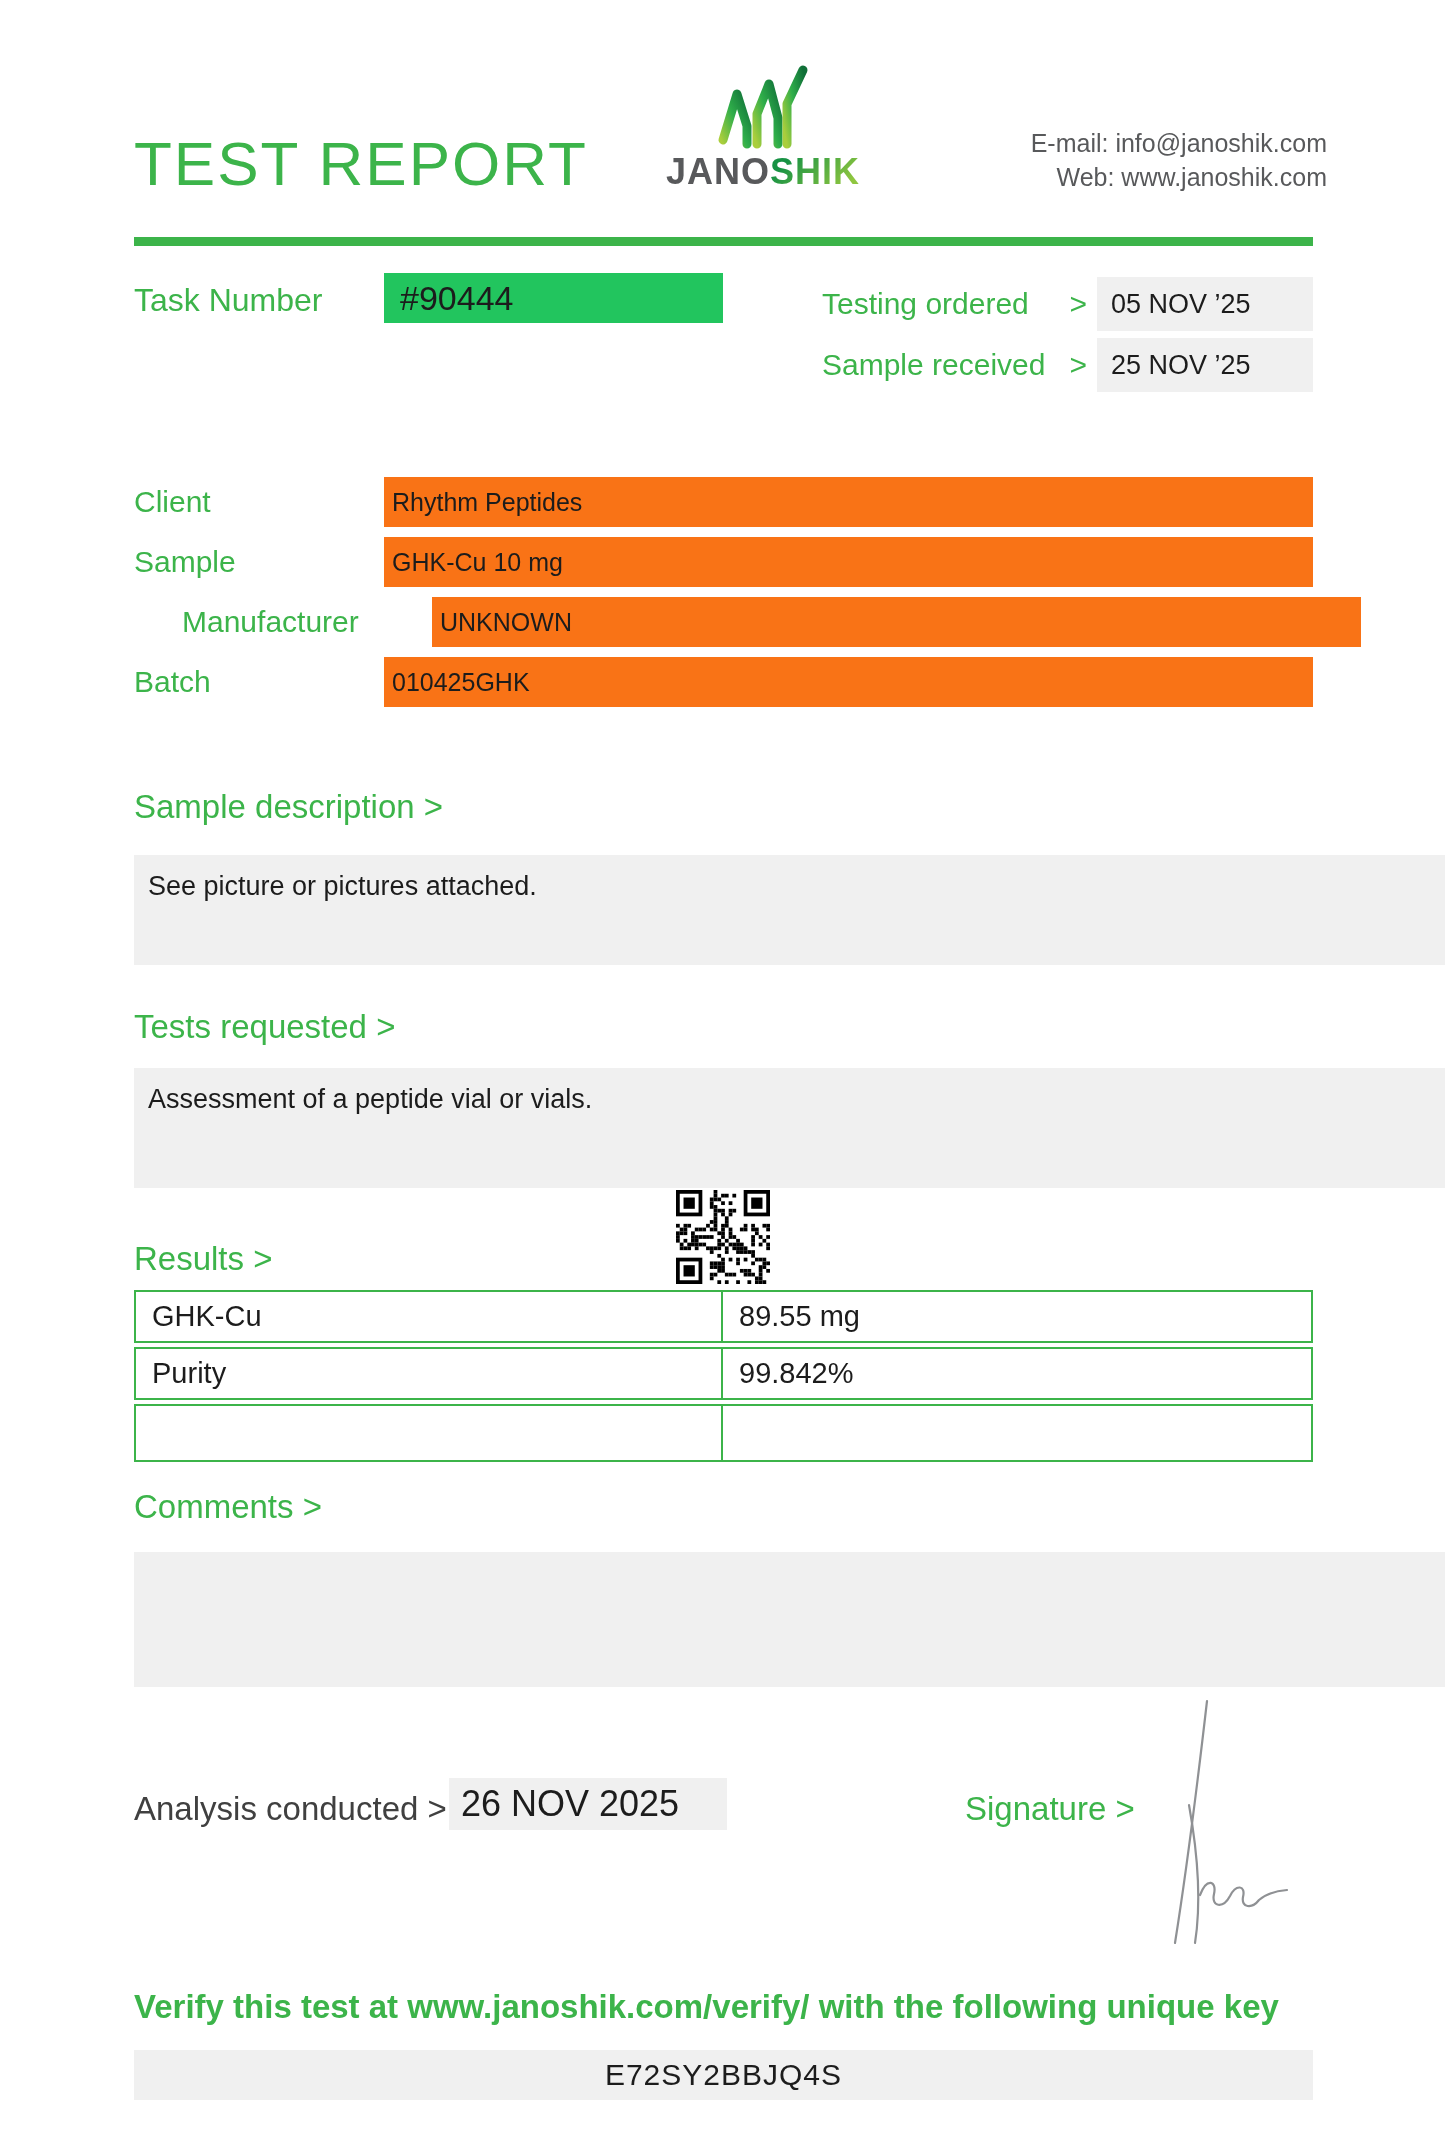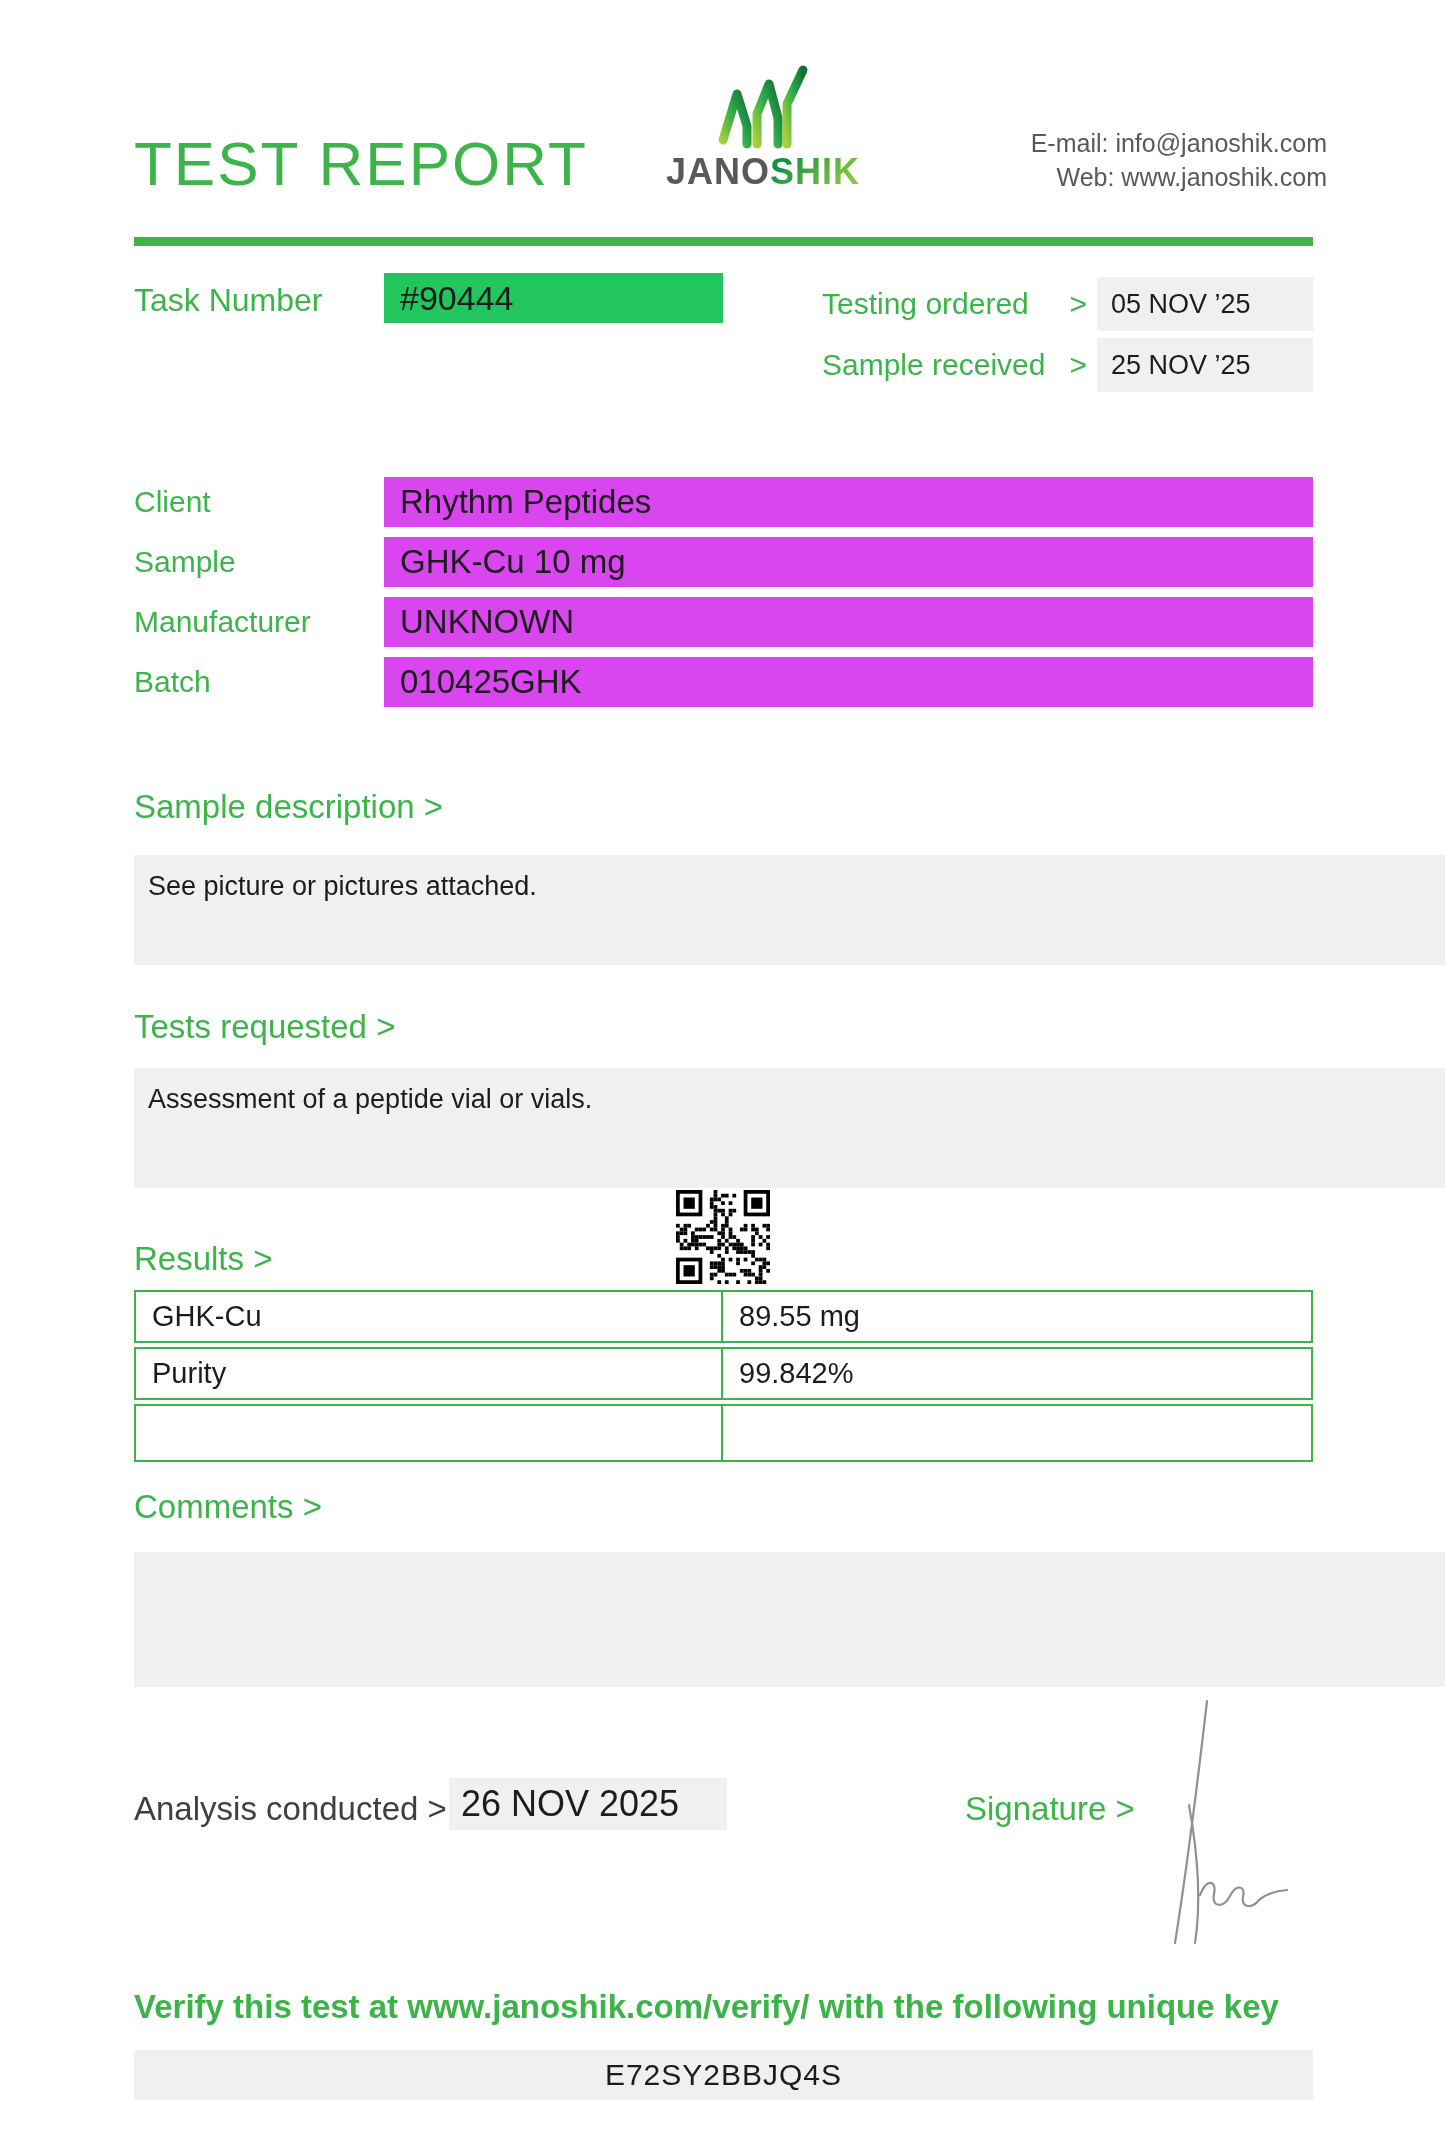--- a/index.html
+++ b/index.html
@@ -23,23 +23,23 @@
   .task-label{left:134px;top:282px;font-size:32px;color:#3cb44a;}
   .task-box{left:384px;top:273px;width:339px;height:50px;background:#22c55e;display:flex;align-items:center;padding-left:16px;box-sizing:border-box;font-size:34px;}
   .date-row{left:822px;width:491px;height:54px;display:flex;align-items:center;}
   .date-row.r1{top:277px;} .date-row.r2{top:338px;}
   .date-label{color:#3cb44a;font-size:30px;}
   .date-arrow{color:#3cb44a;font-size:30px;margin-left:auto;margin-right:10px;}
   .date-box{background:#f0f0f0;width:216px;height:100%;display:flex;align-items:center;padding-left:14px;box-sizing:border-box;font-size:27px;flex:0 0 auto;}
 
   
   .info-row{left:134px;width:1179px;height:50px;display:flex;align-items:stretch;}
-  .info-row.r0{top:477px;} .info-row.r1{top:537px;} .info-row.r2{top:597px;} .info-row.r3{top:657px;}
+  .info-row.r0{top:477px;} .info-row.r1{top:537px;} .info-row.r2{top:597px;margin-left:48px;} .info-row.r3{top:657px;}
   .info-label{width:250px;color:#3cb44a;font-size:30px;display:flex;align-items:center;}
-  .info-value{flex:1;background:#d946ef;display:flex;align-items:center;padding-left:16px;font-size:33px;}
+  .info-value{flex:1;background:#f97316;display:flex;align-items:center;padding-left:8px;font-size:25px;}
 
   
   .section-heading{left:134px;font-size:33px;color:#3cb44a;}
   .h-sample{top:788px;} .h-tests{top:1008px;} .h-results{top:1240px;} .h-comments{top:1488px;}
   .gray-box{left:134px;width:1320px;background:#f0f0f0;box-sizing:border-box;font-size:27px;padding:16px 14px;}
   .b-sample{top:855px;height:110px;}
   .b-tests{top:1068px;height:120px;}
   .b-comments{top:1552px;height:135px;}
 
   

